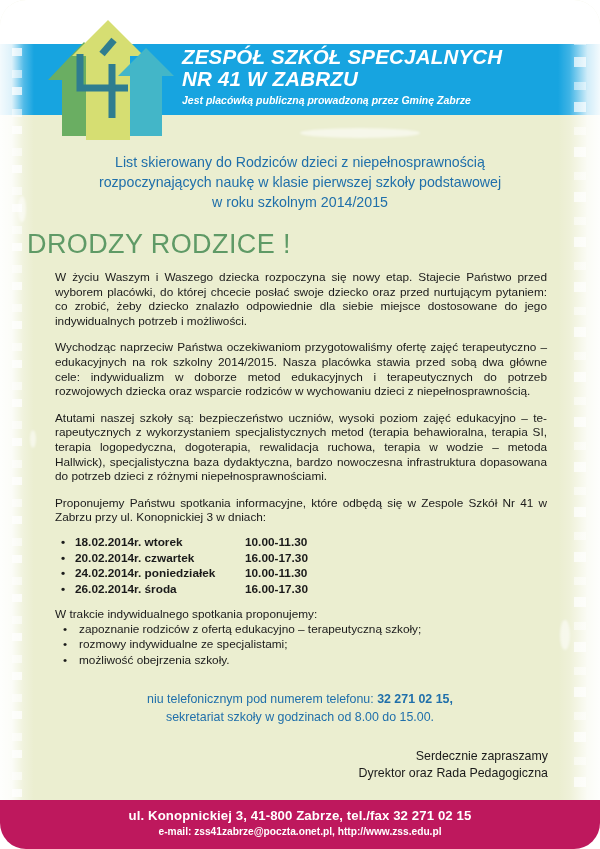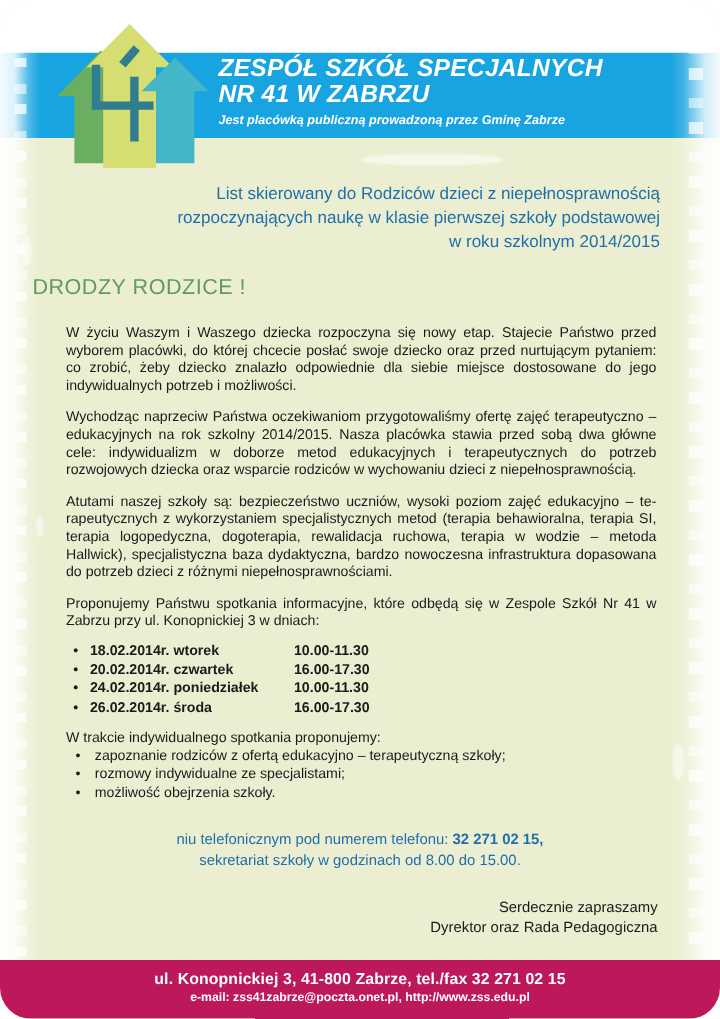--- a/index.html
+++ b/index.html
@@ -117,32 +117,32 @@
     position: absolute;
     left: 36px; top: 18px;
     width: 140px; height: 125px;
   }
 
   
   .intro {
     position: absolute;
     left: 50px; top: 152px;
     width: 500px;
-    text-align: right;
+    text-align: center;
     color: #1f6faa;
     font-size: 14.2px;
     line-height: 20px;
   }
   .intro div { white-space: nowrap; }
 
   .heading {
     position: absolute;
     left: 27px; top: 229px;
     color: #5f9a66;
-    font-size: 18px;
+    font-size: 27px;
     letter-spacing: 0.4px;
   }
 
   
   .body-col {
     position: absolute;
     left: 55px; top: 270px;
     width: 492px;
     color: #1a1a1a;
     font-size: 11.8px;

